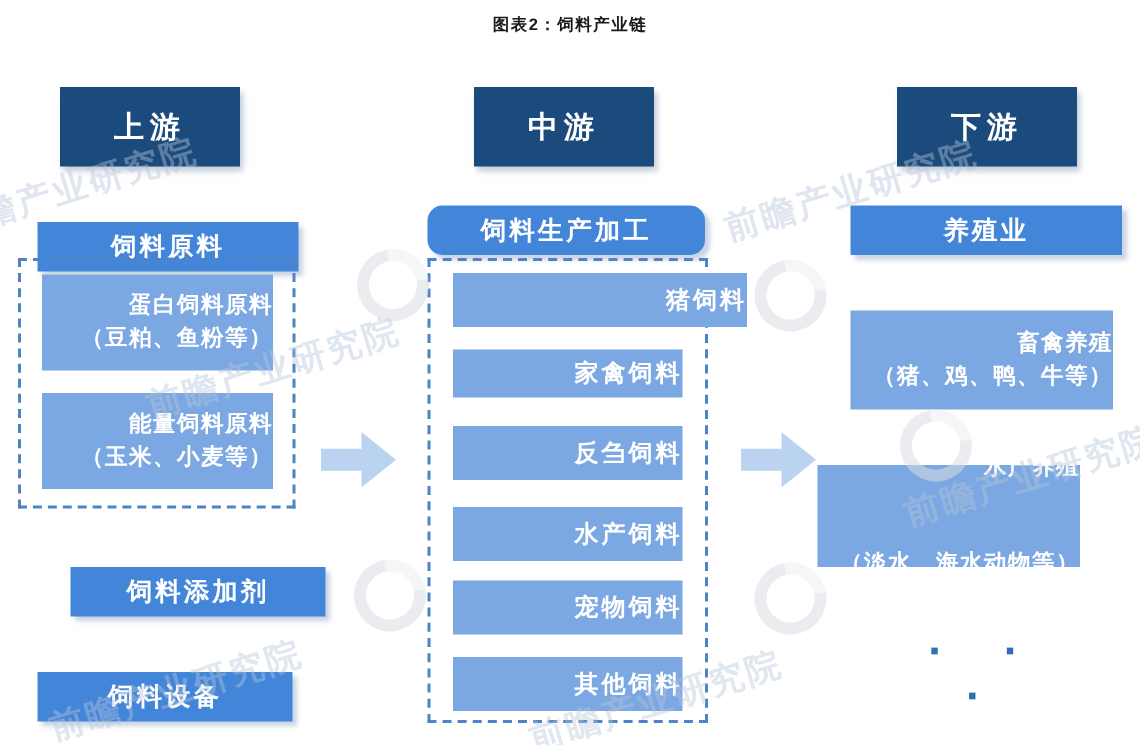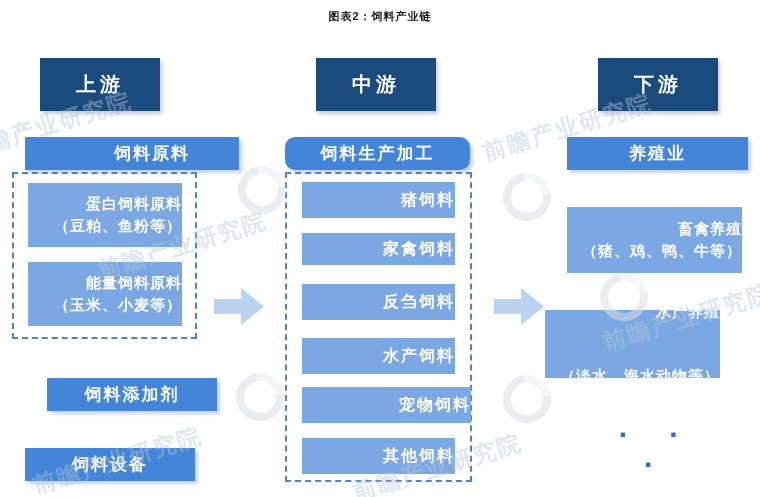--- a/index.html
+++ b/index.html
@@ -31,43 +31,43 @@
 <body>
 
 <div class="stage">
 
   <div class="title">图表2：饲料产业链</div>
 
   <div class="hdr" style="left:40px;">上游</div>
   <div class="hdr" style="left:306px;margin-left:10px;">中游</div>
   <div class="hdr" style="left:598px;">下游</div>
 
-  <div class="bar" style="left:25px;top:137px;width:174px;padding-left:40px;">饲料原料</div>
+  <div class="bar" style="left:25px;top:148px;width:174px;">饲料原料</div>
   <div class="bar" style="left:285px;top:137px;width:185px;border-radius:10px;">饲料生产加工</div>
   <div class="bar" style="left:567px;top:137px;width:181px;">养殖业</div>
 
   <div class="dash" style="left:12px;top:172px;width:181px;height:163px;"></div>
   <div class="item" style="left:28px;top:183px;width:154px;height:64px;">
     <span class="ln">蛋白饲料原料</span>
     <span class="ln">（豆粕、鱼粉等）</span>
   </div>
   <div class="item" style="left:28px;top:262px;width:154px;height:64px;">
     <span class="ln">能量饲料原料</span>
     <span class="ln">（玉米、小麦等）</span>
   </div>
 
   <div class="bar" style="left:25px;top:378px;width:170px;margin-left:22px;">饲料添加剂</div>
   <div class="bar" style="left:25px;top:448px;width:170px;">饲料设备</div>
 
   <div class="dash" style="left:285px;top:172px;width:183px;height:306px;"></div>
-  <div class="item single" style="left:302px;top:182px;width:153px;height:36px;">猪饲料</div>
+  <div class="item single" style="left:302px;top:182px;width:153px;height:36px;padding-left:43px;">猪饲料</div>
   <div class="item single" style="left:302px;top:233px;width:153px;height:32px;">家禽饲料</div>
   <div class="item single" style="left:302px;top:284px;width:153px;height:36px;">反刍饲料</div>
   <div class="item single" style="left:302px;top:338px;width:153px;height:36px;">水产饲料</div>
-  <div class="item single" style="left:302px;top:387px;width:153px;height:36px;padding-left:16px;">宠物饲料</div>
+  <div class="item single" style="left:302px;top:387px;width:153px;height:36px;">宠物饲料</div>
   <div class="item single" style="left:302px;top:438px;width:153px;height:36px;">其他饲料</div>
 
   <div class="item" style="left:567px;top:207px;width:175px;height:66px;">
     <span class="ln">畜禽养殖</span>
     <span class="ln">（猪、鸡、鸭、牛等）</span>
   </div>
   <div class="item" style="left:545px;top:310px;width:175px;height:68px;gap:41px;">
     <span class="ln">水产养殖</span>
     <span class="ln">（淡水、海水动物等）</span>
   </div>

